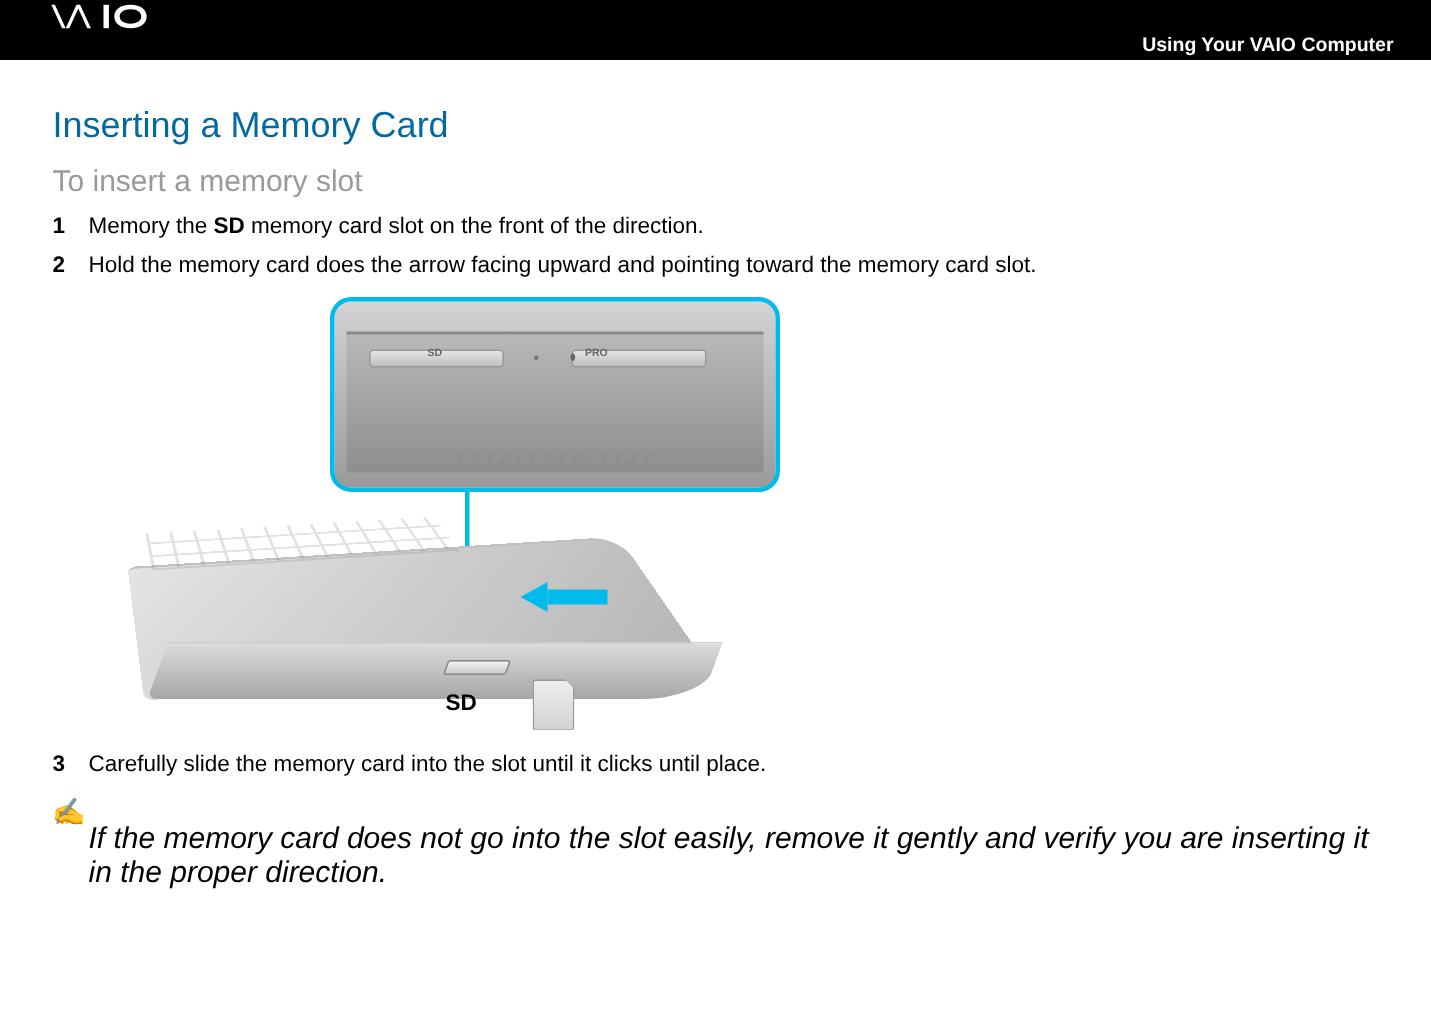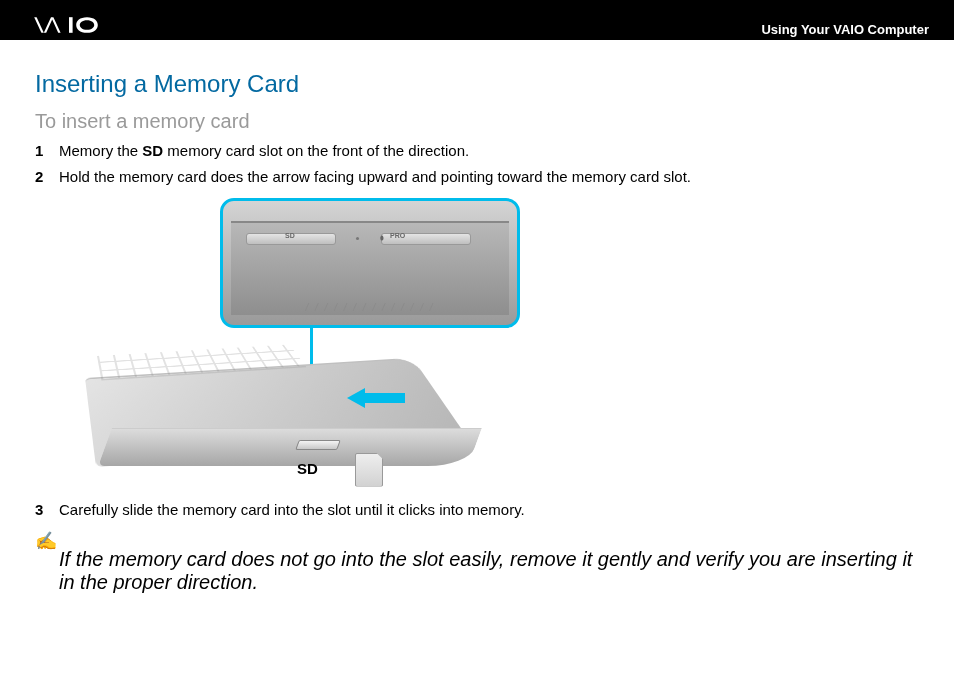--- a/index.html
+++ b/index.html
@@ -12,21 +12,21 @@
     background: #fff;
     color: #000;
     position: relative;
   }
   .header-bar {
     background: #000;
     height: 40px;
     position: relative;
     padding: 0 20px;
     display: flex;
-    align-items: flex-end;
+    align-items: flex-start;
   }
   .logo {
     color: #fff;
     font-size: 22px;
     font-weight: bold;
     font-style: italic;
     letter-spacing: -1px;
   }
   .logo svg { height: 18px; }
   .page-nav {
@@ -261,21 +261,21 @@
       <path d="M30 2 L18 28 L22 28 L32 6 L42 28 L46 28 L34 2 Z"></path>
       <rect x="60" y="2" width="6" height="26"></rect>
       <path d="M90 2 C78 2 72 8 72 15 C72 22 78 28 90 28 C102 28 108 22 108 15 C108 8 102 2 90 2 Z M90 7 C98 7 102 11 102 15 C102 19 98 23 90 23 C82 23 78 19 78 15 C78 11 82 7 90 7 Z"></path>
     </svg>
   </span>
   <span class="section-label">Using Your VAIO Computer</span>
 </div>
 
 <div class="content">
   <h1 class="title">Inserting a Memory Card</h1>
-  <h2 class="subtitle">To insert a memory card</h2>
+  <h2 class="subtitle">To insert a memory slot</h2>
 
   <ul class="steps">
     <li>
       <span class="num">1</span>
       <span class="step-text">
         <span>Memory the </span><span class="bold">SD</span><span> memory card slot on the front of the direction.</span>
       </span>
     </li>
     <li>
       <span class="num">2</span>
@@ -312,21 +312,21 @@
         <span class="shaft"></span>
     </div>
     <div class="sd-card"></div>
     <div class="sd-text">SD</div>
   </div>
 
   <ul class="steps">
     <li>
       <span class="num">3</span>
       <span class="step-text">
-        <span>Carefully slide the memory card into the slot until it clicks into memory.</span><br>
+        <span>Carefully slide the memory card into the slot until it clicks until place.</span><br>
       </span>
     </li>
   </ul>
 
   <div class="note-row">
     <span class="note-icon">✍</span>
   </div>
   <div class="note-row" style="margin-top:-4px;">
     <span class="note-icon"></span>
     <span class="note-text">If the memory card does not go into the slot easily, remove it gently and verify you are inserting it in the proper direction.</span>

